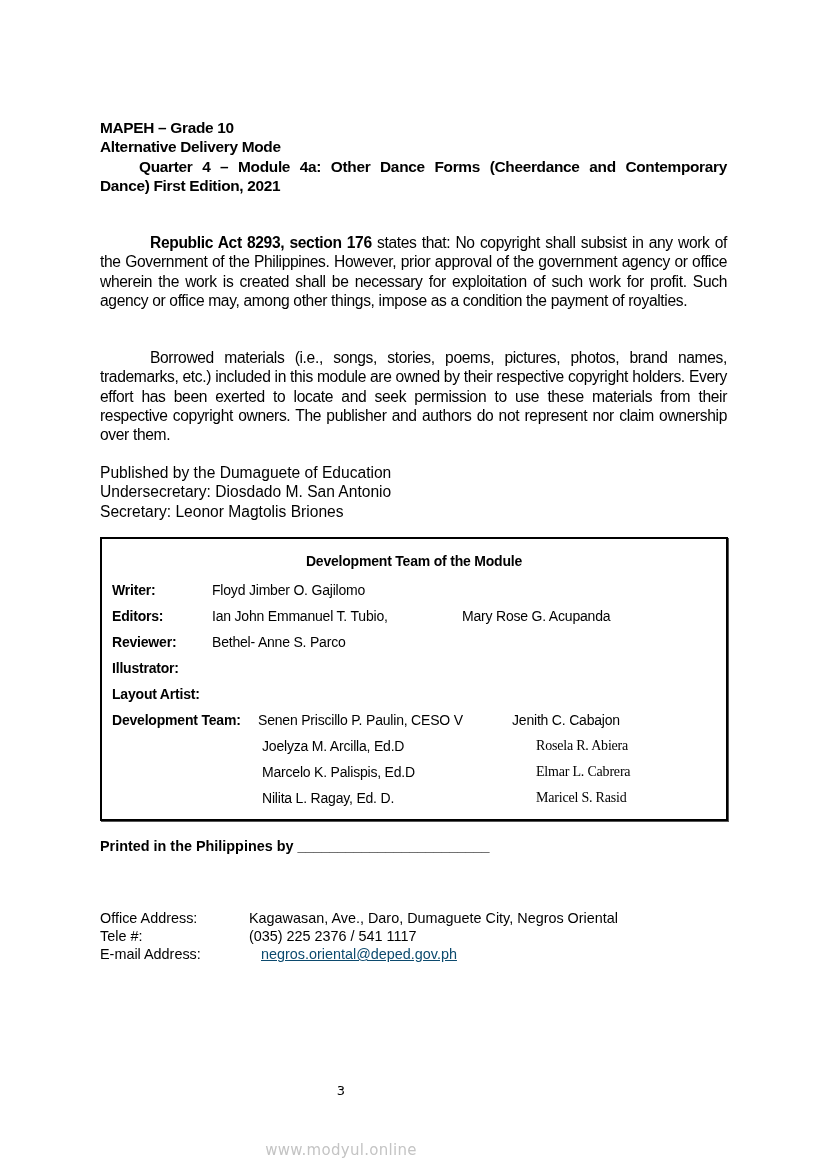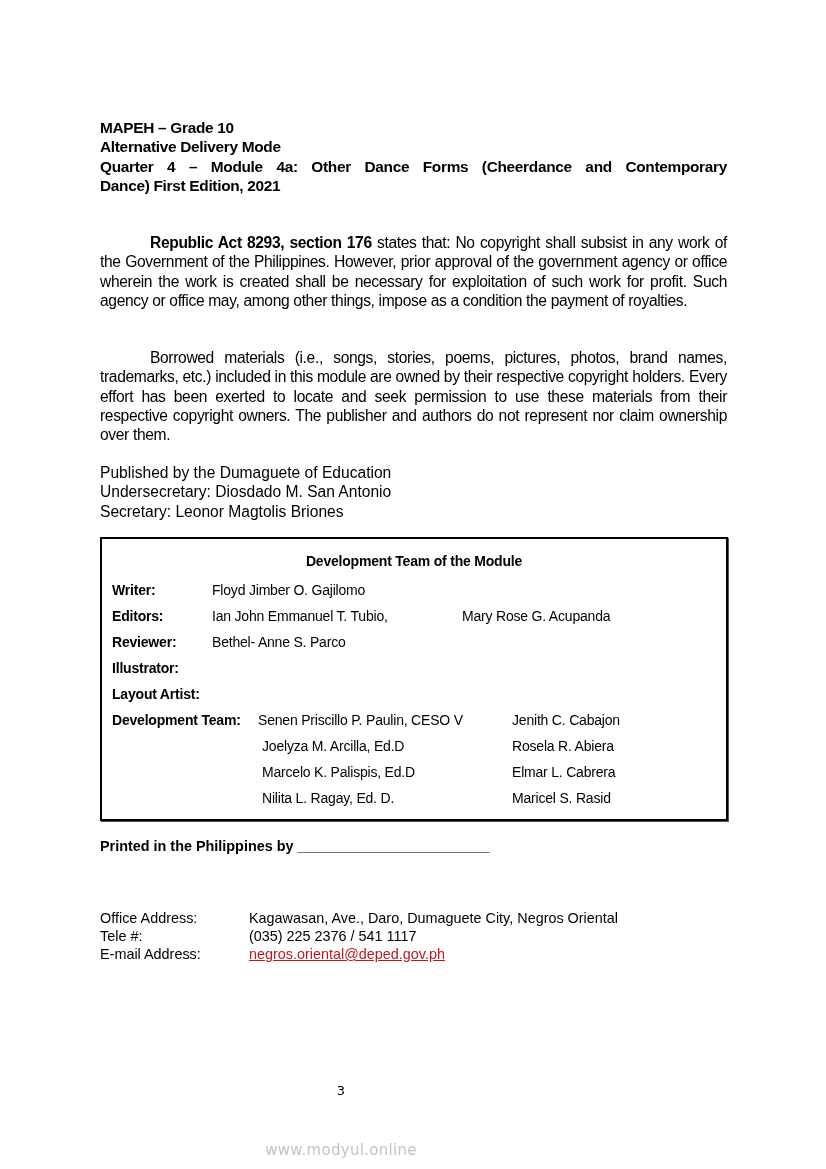--- a/index.html
+++ b/index.html
@@ -24,20 +24,21 @@
       font-weight: bold;
       font-size: 15.4px;
       line-height: 19.3px;
       letter-spacing: -0.3px;
     }
     .heading-block .line { display: block; }
     .heading-block .justify {
       text-align: justify;
       text-align-last: justify;
       display: block;
+      margin-left: 39px;
     }
     .para {
       position: absolute;
       left: 100px;
       width: 627px;
       font-family: "Liberation Sans", sans-serif;
       font-size: 15.6px;
       line-height: 19.3px;
       text-align: justify;
       letter-spacing: -0.35px;
@@ -75,21 +76,21 @@
       left: 10px;
       height: 20px;
       white-space: nowrap;
     }
     .row .lbl { position: absolute; left: 0; font-weight: bold; }
     .row .v1 { position: absolute; left: 100px; }
     .row .v2 { position: absolute; left: 350px; }
     .mgmt .v1 { left: 146px; }
     .mgmt .v2 { left: 400px; }
     .mgmt-sub .v1 { position: absolute; left: 150px; }
-    .mgmt-sub .v2 { position: absolute; left: 400px; }
+    .mgmt-sub .v2 { position: absolute; left: 424px; font-family: Liberation Serif, serif; }
     .printed {
       position: absolute;
       left: 100px; top: 838px;
       font-family: "Liberation Sans", sans-serif;
       font-weight: bold;
       font-size: 14.4px;
     }
     .dept {
       position: absolute;
       left: 100px; top: 873px;
@@ -100,21 +101,21 @@
     .contact {
       position: absolute;
       left: 100px; top: 909px;
       font-family: "Liberation Sans", sans-serif;
       font-size: 14.4px;
       line-height: 18px;
     }
     .contact .crow { position: relative; height: 18px; white-space: nowrap; }
     .contact .clbl { position: absolute; left: 0; }
     .contact .cval { position: absolute; left: 149px; }
-    .contact .email-link { color: #b91c1c; text-decoration: underline; }
+    .contact .email-link { color: #0c4a6e; text-decoration: underline; margin-left: 12px; }
     .page-number {
       position: absolute;
       left: 0; right: 0; top: 1083px;
       text-align: center;
       font-family: "DejaVu Sans", sans-serif;
       font-size: 13px;
     }
     .watermark {
       position: absolute;
       left: 0; right: 0; top: 1125px;

